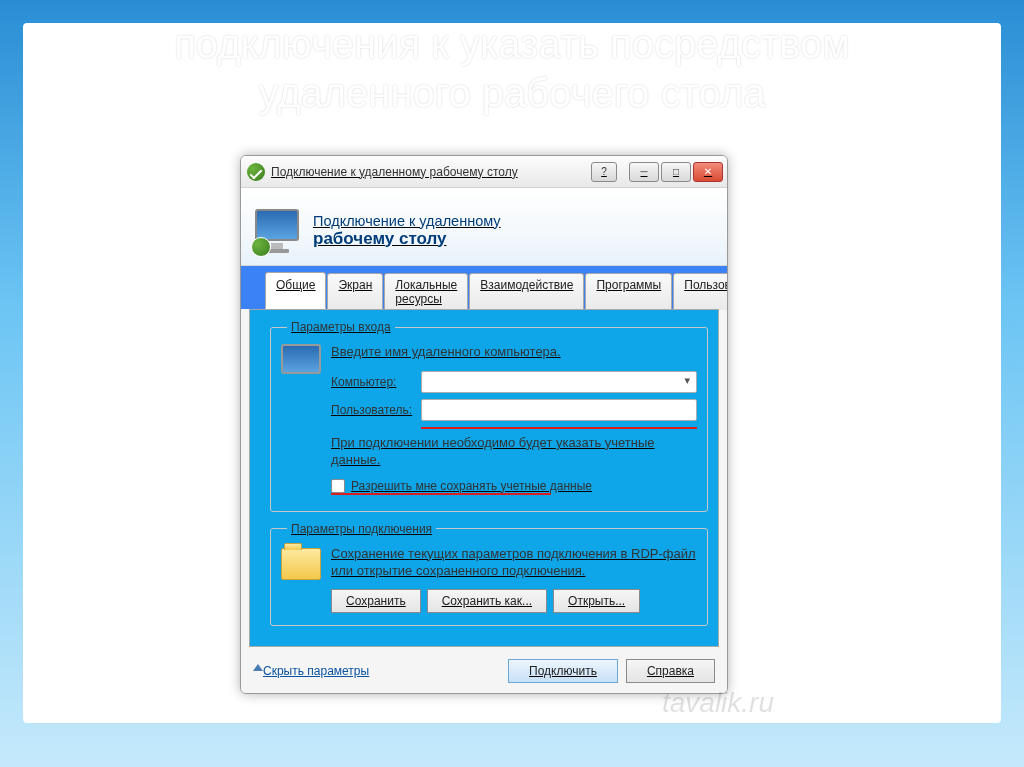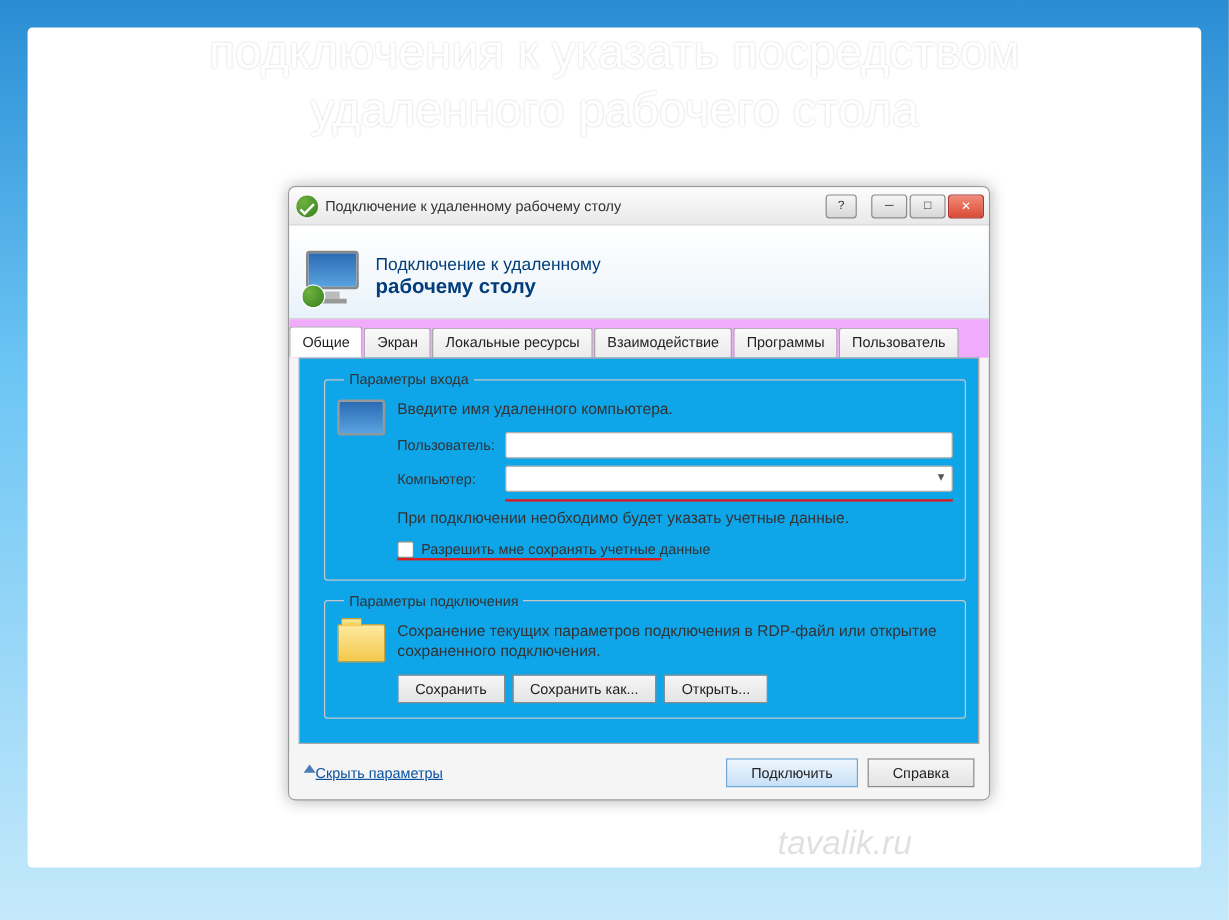--- a/index.html
+++ b/index.html
@@ -12,24 +12,24 @@
     position: absolute; top: 23px; left: 23px; width: 978px; height: 700px;
     background: #fff; border-radius: 4px;
   }
   .slide-title {
     position: absolute; top: 20px; left: 0; width: 1024px;
     text-align: center; color: #fff; font-size: 40px; font-weight: 400;
     text-shadow: 0 0 2px rgba(0,0,0,0.2); line-height: 1.2;
     font-family: "Times New Roman", serif;
   }
   .dialog {
-    position: absolute; top: 155px; left: 240px; width: 585px;
+    position: absolute; top: 155px; left: 240px; width: 488px;
     background: #f5f5f5; border: 1px solid #9a9a9a;
     box-shadow: 0 0 12px rgba(0,0,0,0.3);
-    border-radius: 6px; overflow: hidden;
+    border-radius: 6px; overflow: hidden; text-decoration: underline;
   }
   .titlebar {
     height: 32px; background: linear-gradient(to bottom, #fdfdfd, #e8e8e8);
     display: flex; align-items: center; padding: 0 4px 0 6px;
     border-bottom: 1px solid #d0d0d0;
   }
   .titlebar-icon {
     width: 18px; height: 18px; margin-right: 6px;
     background: radial-gradient(circle at 30% 30%, #6db33f, #3a7d1e);
     border-radius: 50%; position: relative;
@@ -67,21 +67,21 @@
   .banner-icon .stand { width: 12px; height: 6px; background:#bbb; position:absolute; top:36px; left:18px; }
   .banner-icon .base { width: 24px; height: 4px; background:#999; position:absolute; top:42px; left:12px; border-radius:1px;}
   .banner-icon .badge {
     position:absolute; bottom:-2px; left:-2px; width:20px; height:20px;
     background: radial-gradient(circle at 30% 30%, #6db33f, #3a7d1e);
     border-radius:50%; border:1px solid #fff;
   }
   .banner-text .line1 { font-size: 14.5px; color: #003d7a; }
   .banner-text .line2 { font-size: 17px; color: #003d7a; font-weight: bold; }
   .tabs {
-    display: flex; padding: 6px 6px 0 0; background: #f0abfc;
+    display: flex; padding: 6px 6px 0 24px; background: #3b82f6;
   }
   .tab {
     padding: 4px 10px 4px 10px; font-size: 12px; color: #222;
     border: 1px solid #a8a8a8; border-bottom: none;
     background: linear-gradient(to bottom,#f9f9f9,#eaeaea);
     border-radius: 3px 3px 0 0; margin-right: 1px; position: relative; top: 1px;
   }
   .tab.active {
     background: #fff; border-bottom: 1px solid #fff; z-index: 2;
     padding-top: 5px; padding-bottom: 5px; top: 0;
@@ -152,21 +152,21 @@
     padding: 6px 12px 10px 12px; background: #f5f5f5;
   }
   .footer-left { display:flex; align-items:flex-start; gap:0; }
   .arrow-up {
     width:0; height:0; border-left:5px solid transparent; border-right:5px solid transparent;
     border-bottom:7px solid #4a7db4;
   }
   .link { color:#0a53a1; font-size:12px; text-decoration: underline; }
   .footer-right { display:flex; gap:8px; }
   .watermark {
-    position:absolute; right: 264px; bottom: 48px; font-size:28px;
+    position:absolute; right: 250px; bottom: 48px; font-size:28px;
     color: rgba(0,0,0,0.12); font-style: italic; pointer-events: none;
   }
 </style>
 </head>
 <body>
 
 <div class="slide-white-area"></div>
 
 <div class="slide-title">
   <span>подключения к указать посредством</span><br>
@@ -213,27 +213,27 @@
     <fieldset class="group">
       <legend>Параметры входа</legend>
       <div class="group-row">
         <div class="group-icon">
             <div class="monitor-small"></div>
           </div>
         <div class="group-content">
           <div class="hint" style="margin-top:0;">Введите имя удаленного компьютера.</div>
 
           <div class="form-line">
+            <div class="form-label">Компьютер:</div>
+            <div class="combo" title=""></div>
+          </div>
+
+          <div class="form-line">
             <div class="form-label">Пользователь:</div>
             <div class="textfield"></div>
-          </div>
-
-          <div class="form-line">
-            <div class="form-label">Компьютер:</div>
-            <div class="combo" title=""></div>
           </div>
           <div class="redline"></div>
 
           <div class="hint">При подключении необходимо будет указать учетные данные.</div>
 
           <div class="checkbox-row">
             <div class="checkbox"></div>
             <span>Разрешить мне сохранять учетные данные</span>
           </div>
           <div class="redline full"></div>

